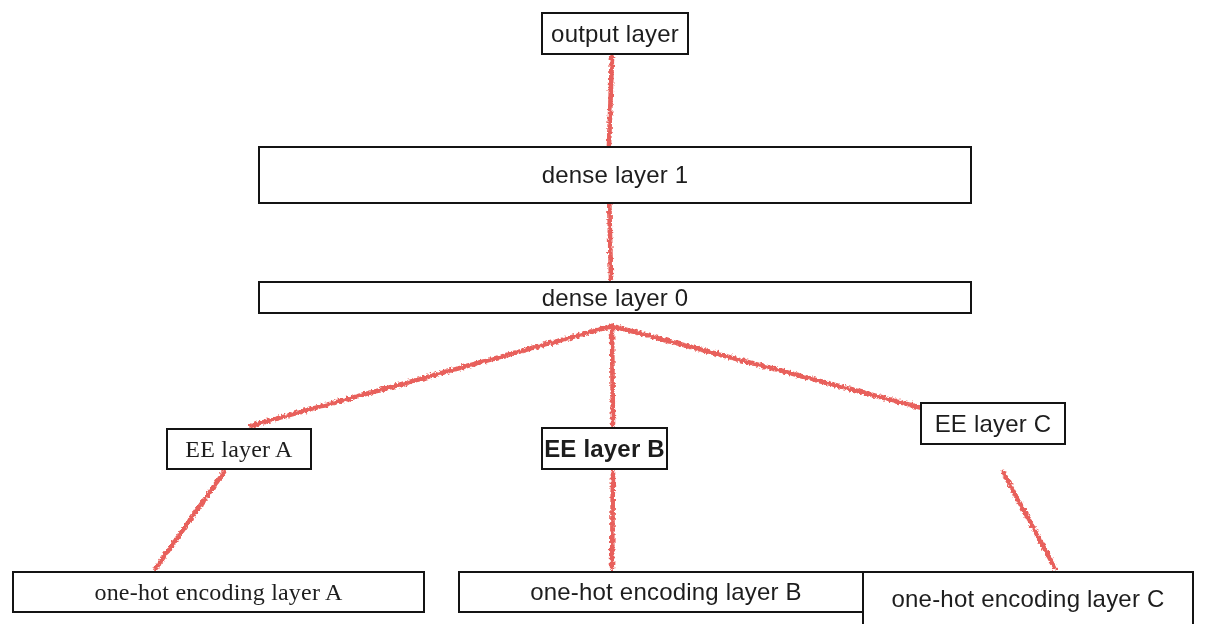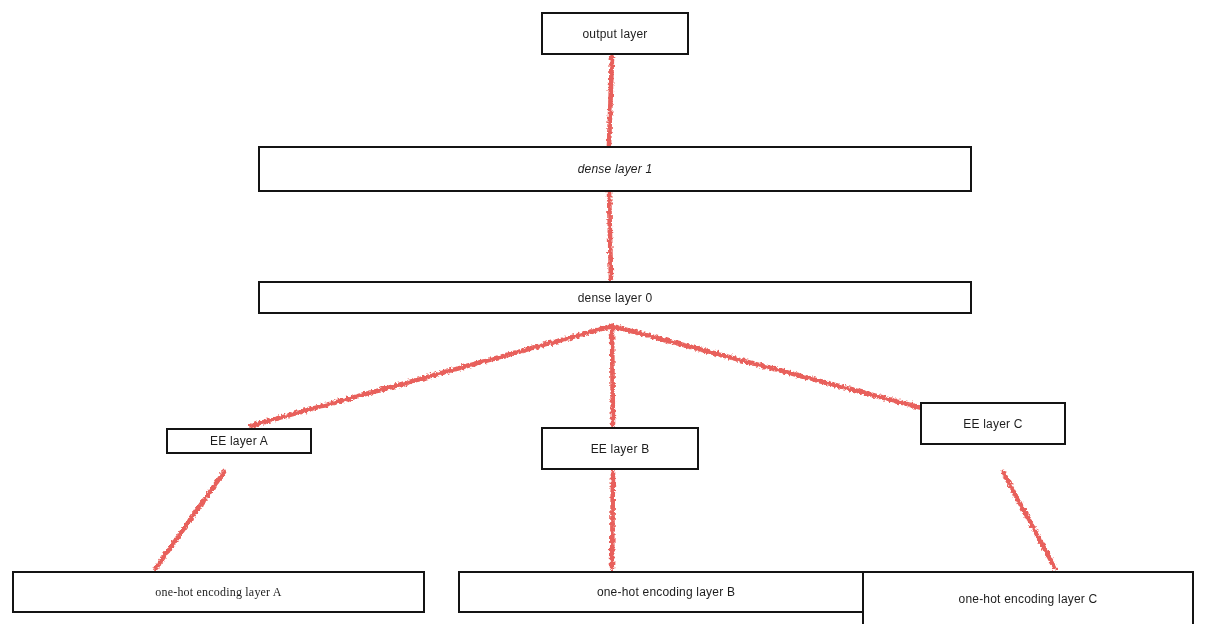--- a/index.html
+++ b/index.html
@@ -27,31 +27,31 @@
     pointer-events: none;
   }
   .node {
     position: absolute;
     display: flex;
     align-items: center;
     justify-content: center;
     background: #ffffff;
     border: 2.5px solid var(--border-color);
     color: var(--text-color);
-    font-size: 12px;
+    font-size: 24px;
     letter-spacing: 0.2px;
     white-space: nowrap;
     text-align: center;
   }
   
   .node-output   { left: 541px; top: 12px;  width: 148px; height: 43px; }
-  .node-dense1   { left: 258px; top: 146px; width: 714px; height: 46px; font-style: italic; }
+  .node-dense1   { left: 258px; top: 146px; width: 714px; height: 58px; }
   .node-dense0   { left: 258px; top: 281px; width: 714px; height: 33px; }
-  .node-ee-a     { left: 166px; top: 428px; width: 146px; height: 26px; }
-  .node-ee-b     { left: 541px; top: 427px; width: 158px; height: 43px; }
+  .node-ee-a     { left: 166px; top: 428px; width: 146px; height: 42px; font-family: Liberation Serif, serif; }
+  .node-ee-b     { left: 541px; top: 427px; width: 127px; height: 43px; font-weight: bold; }
   .node-ee-c     { left: 920px; top: 402px; width: 146px; height: 43px; }
   .node-onehot-a { left: 12px;  top: 571px; width: 413px; height: 42px; font-family: Liberation Serif, serif; }
   .node-onehot-b { left: 458px; top: 571px; width: 416px; height: 42px; }
   .node-onehot-c { left: 862px; top: 571px; width: 332px; height: 56px; }
 </style>
 </head>
 <body>
 
 <div class="canvas">
 

